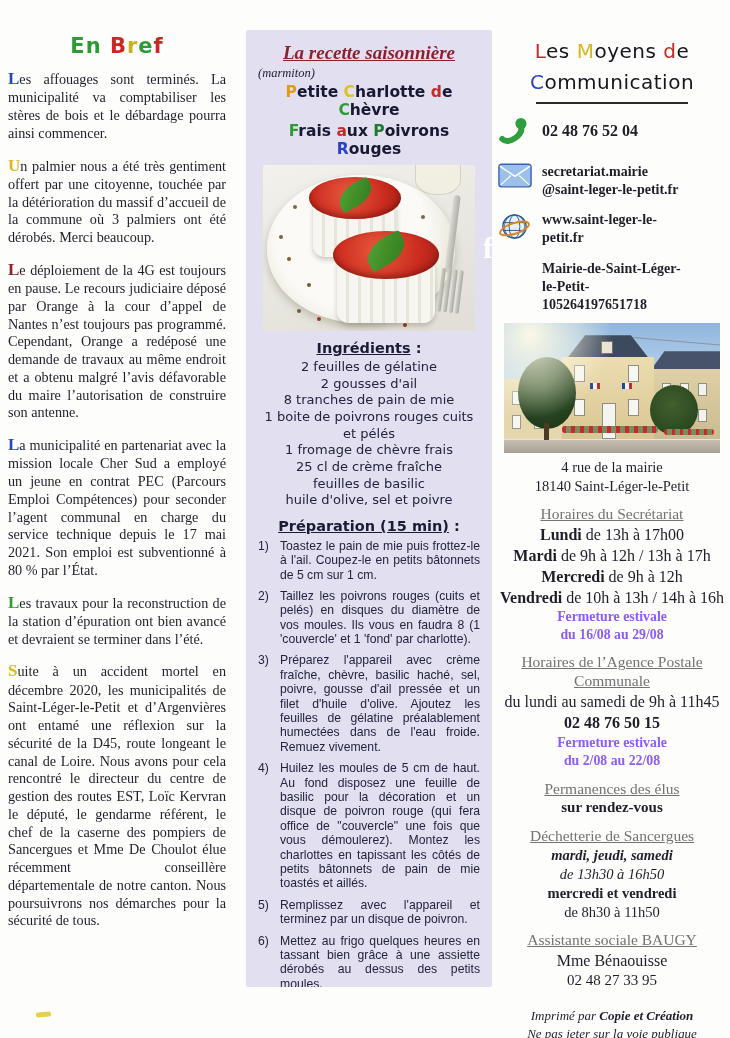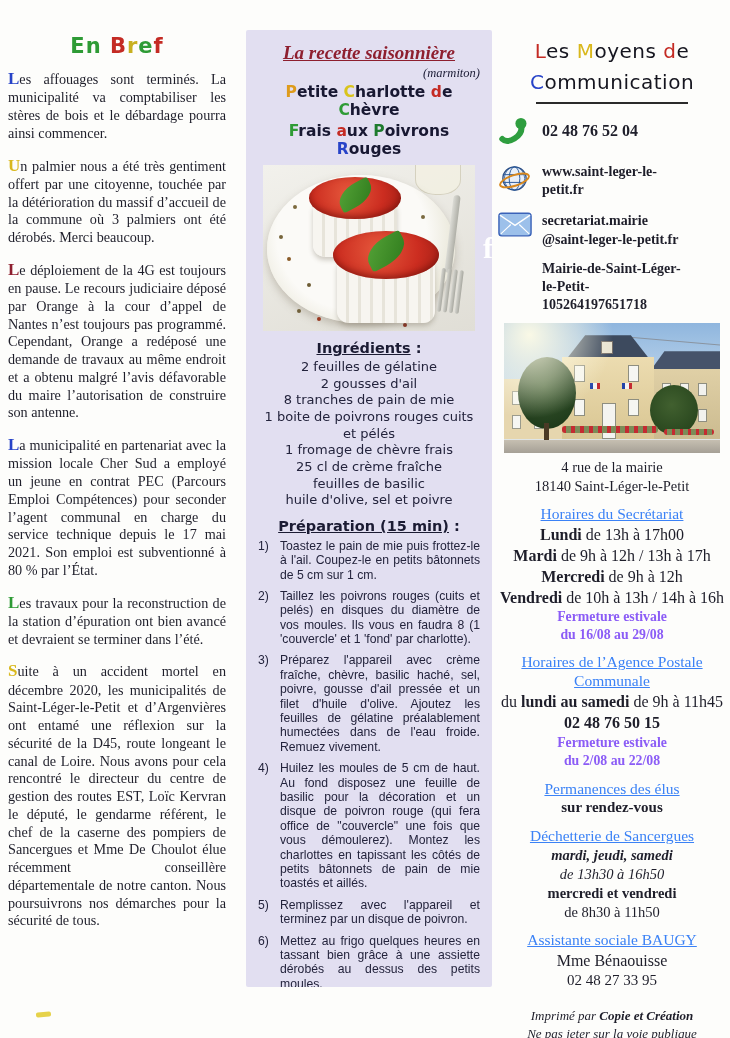--- a/index.html
+++ b/index.html
@@ -12,21 +12,21 @@
   .enbref-title { font-family:"DejaVu Sans", sans-serif; font-weight:bold; font-size:21px;
                   text-align:center; letter-spacing:1px; margin-bottom:10px; }
   .para { font-size:14.2px; line-height:1.25; text-align:justify; margin-bottom:12px; }
   .ini { font-weight:bold; font-size:17px; }
 
   
   .mid-panel { position:absolute; left:246px; top:30px; width:246px; height:957px;
                background:#e2dff1; border-radius:2px; overflow:hidden; padding:8px 12px 0 12px; }
   .recette-title { text-align:center; font-size:19px; font-weight:bold; font-style:italic;
                    color:#8e1f2f; text-decoration:underline; margin-top:4px; }
-  .marmiton { text-align:right; font-style:italic; font-size:12.5px; color:#20203a; margin-top:2px; }
+  .marmiton { text-align:left; font-style:italic; font-size:12.5px; color:#20203a; margin-top:2px; }
   .dish-title { text-align:center; font-family:"DejaVu Sans", sans-serif; font-weight:bold;
                 font-size:15.5px; line-height:1.18; color:#181832; margin-top:2px; }
   .photo-recette { position:relative; width:212px; height:166px; margin:7px auto 0 auto;
                    background:linear-gradient(160deg,#f2f1ec,#e0ded6); overflow:hidden; }
   .plate { position:absolute; left:4px; top:10px; width:188px; height:148px; border-radius:50%;
            background:radial-gradient(circle at 45% 40%, #fbfaf7 55%, #edebdf 72%, #dcd9ca 100%);
            box-shadow:0 4px 8px rgba(120,110,90,.35); }
   .glass { position:absolute; left:152px; top:-4px; width:46px; height:34px;
            border:1px solid #d5d1bf; border-top:none; border-radius:0 0 45% 45%;
            background:rgba(243,240,226,.75); }
@@ -95,21 +95,21 @@
   .flowers { position:absolute; left:58px; top:103px; width:96px; height:7px; border-radius:3px;
              background:repeating-linear-gradient(90deg,#c42b30 0 4px,#7c8c58 4px 9px); }
   .flowers2 { position:absolute; left:160px; top:106px; width:50px; height:6px; border-radius:3px;
               background:repeating-linear-gradient(90deg,#c42b30 0 3px,#7c8c58 3px 8px); }
   .ground { position:absolute; left:0; bottom:0; width:100%; height:13px;
             background:linear-gradient(180deg,#c6bfb1,#a5a096); }
   .flare { position:absolute; left:-20px; top:-24px; width:130px; height:120px;
            background:radial-gradient(circle at 35% 30%, rgba(255,252,230,.95) 0%, rgba(255,252,230,.45) 40%, transparent 70%); }
   .address { text-align:center; font-size:14.5px; line-height:1.3; margin-top:5px; }
   .rc-section { text-align:center; margin-top:9px; }
-  .rc-header { font-size:15.5px; color:#3b82f6; text-decoration:underline; line-height:1.2; }
+  .rc-header { font-size:15.5px; color:#737373; text-decoration:underline; line-height:1.2; }
   .rc-line { font-size:16px; line-height:1.32; }
   .rc-red { color:#8b5cf6; font-weight:bold; font-size:13.8px; line-height:1.32; }
   .rc-phone-bold { font-weight:bold; font-size:16px; line-height:1.4; }
   .rc-footer { text-align:center; font-style:italic; font-size:13px; line-height:1.45; margin-top:16px; }
   .stray-mark { position:absolute; left:36px; top:1012px; width:15px; height:5px; background:#e6d24a;
                 transform:rotate(-4deg); border-radius:2px; }
 </style>
 </head>
 <body>
 
@@ -218,49 +218,49 @@
     <div class="comm-underline"></div>
 
     <div class="contact-row">
       <span class="cicon">
         <svg width="32" height="32" viewBox="0 0 30 30">
             <circle cx="21.5" cy="8" r="5.2" fill="#2f9e3f"></circle>
             <path d="M21.5 8 Q24 17 15.5 22 Q8 26.5 4 22.5" stroke="#2f9e3f" stroke-width="5.6" fill="none" stroke-linecap="round"></path>
           </svg>
       </span>
       <span style="font-size:16px; line-height:2;">02 48 76 52 04</span>
+    </div>
+
+    <div class="contact-row">
+      <span class="cicon">
+        <svg width="34" height="25" viewBox="0 0 36 26">
+            <rect x="1" y="1" width="34" height="24" rx="3" fill="#9cc0ea" stroke="#3a62b8" stroke-width="1.5"></rect>
+            <path d="M2 3 L18 14 L34 3" fill="none" stroke="#ffffff" stroke-width="1.5"></path>
+            <path d="M3 23 L13.5 13 M33 23 L22.5 13" fill="none" stroke="#ffffff" stroke-width="1.2"></path>
+          </svg>
+      </span>
+      <span>secretariat.mairie</span><br>
+      <span>@saint-leger-le-petit.fr</span>
     </div>
 
     <div class="contact-row">
       <span class="cicon">
         <svg width="33" height="33" viewBox="0 0 34 34">
             <circle cx="17" cy="16" r="12" fill="#e9eff8" stroke="#2a4a80" stroke-width="1.3"></circle>
             <ellipse cx="17" cy="16" rx="5.5" ry="12" fill="none" stroke="#2a5a9a" stroke-width="1"></ellipse>
             <ellipse cx="17" cy="16" rx="10.5" ry="12" fill="none" stroke="#2a5a9a" stroke-width=".8"></ellipse>
             <line x1="5" y1="12" x2="29" y2="12" stroke="#2a5a9a" stroke-width="1"></line>
             <line x1="5" y1="20" x2="29" y2="20" stroke="#2a5a9a" stroke-width="1"></line>
             <ellipse cx="17" cy="18" rx="15.5" ry="5.5" fill="none" stroke="#d8881e" stroke-width="2" transform="rotate(-18 17 18)"></ellipse>
           </svg>
       </span>
       <span>www.saint-leger-le-</span><br>
       <span>petit.fr</span>
     </div>
 
-    <div class="contact-row">
-      <span class="cicon">
-        <svg width="34" height="25" viewBox="0 0 36 26">
-            <rect x="1" y="1" width="34" height="24" rx="3" fill="#9cc0ea" stroke="#3a62b8" stroke-width="1.5"></rect>
-            <path d="M2 3 L18 14 L34 3" fill="none" stroke="#ffffff" stroke-width="1.5"></path>
-            <path d="M3 23 L13.5 13 M33 23 L22.5 13" fill="none" stroke="#ffffff" stroke-width="1.2"></path>
-          </svg>
-      </span>
-      <span>secretariat.mairie</span><br>
-      <span>@saint-leger-le-petit.fr</span>
-    </div>
-
     <div class="contact-flex">
       <span class="cicon">
         <span class="fb-badge"><span>f</span></span>
       </span>
       <span>
         <span>Mairie-de-Saint-Léger-</span><br>
         <span>le-Petit-</span><br>
         <span>105264197651718</span>
       </span>
     </div>
@@ -320,21 +320,21 @@
         <span>Fermeture estivale</span><br>
         <span>du 16/08 au 29/08</span>
       </div>
     </div>
 
     <div class="rc-section">
       <div class="rc-header">
         <span>Horaires de l’Agence Postale</span><br>
         <span>Communale</span>
       </div>
-      <div class="rc-line"><span>du </span><span style="font-weight: bold;">lundi au samedi</span><span> de 9h à 11h45</span></div>
+      <div class="rc-line"><span>du </span><span style="font-weight: normal;">lundi au samedi</span><span> de 9h à 11h45</span></div>
       <div class="rc-phone-bold">02 48 76 50 15</div>
       <div class="rc-red">
         <span>Fermeture estivale</span><br>
         <span>du 2/08 au 22/08</span>
       </div>
     </div>
 
     <div class="rc-section">
       <div class="rc-header">Permanences des élus</div>
       <div class="rc-line" style="font-weight:bold; font-size:15px;">sur rendez-vous</div>

